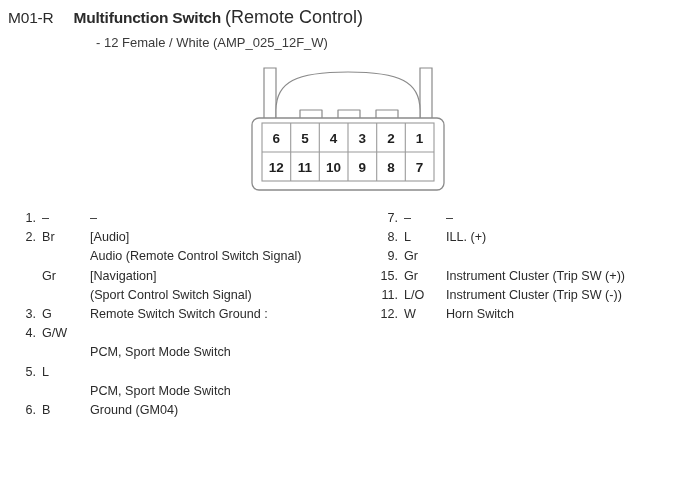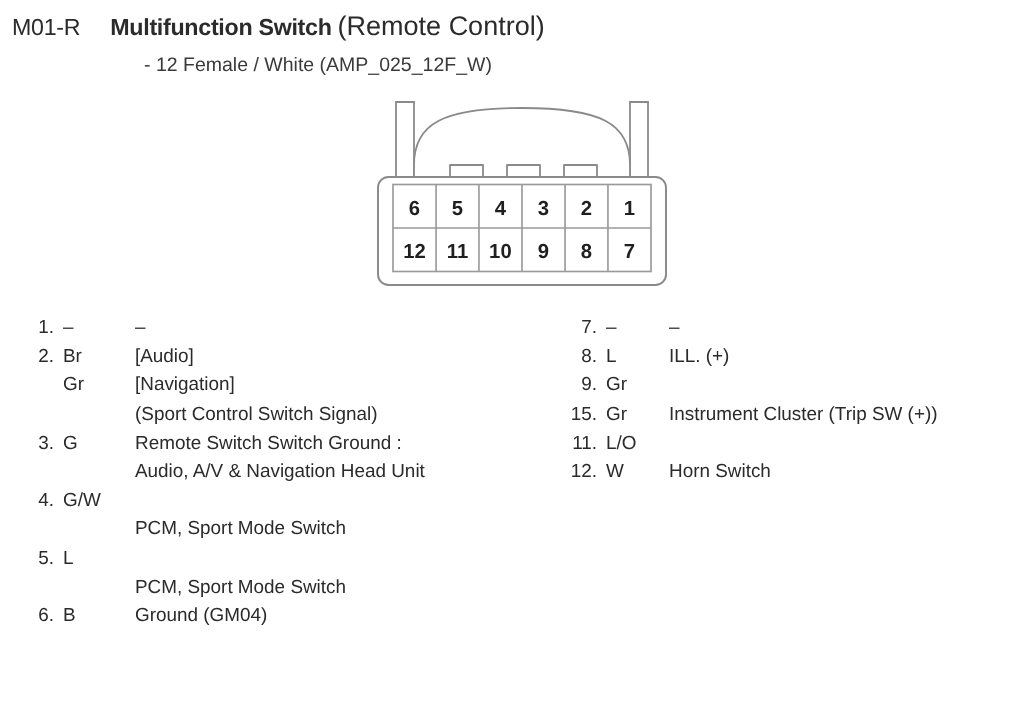--- a/index.html
+++ b/index.html
@@ -163,39 +163,39 @@
       <span class="pin-color">–</span>
       <span class="pin-desc">–</span>
     </div>
     <div class="pin-row">
       <span class="pin-num">2.</span>
       <span class="pin-color">Br</span>
       <span class="pin-desc">[Audio]</span>
     </div>
     <div class="pin-row">
       <span class="pin-num"></span>
+      <span class="pin-color"></span>
+      <span class="pin-desc">Audio (Remote Control Switch Signal)</span>
+    </div>
+    <div class="pin-row">
+      <span class="pin-num"></span>
       <span class="pin-color">Gr</span>
       <span class="pin-desc">[Navigation]</span>
     </div>
     <div class="pin-row">
       <span class="pin-num"></span>
       <span class="pin-color"></span>
       <span class="pin-desc">(Sport Control Switch Signal)</span>
     </div>
     <div class="pin-row">
       <span class="pin-num">3.</span>
       <span class="pin-color">G</span>
       <span class="pin-desc">Remote Switch Switch Ground :</span>
     </div>
     <div class="pin-row">
-      <span class="pin-num"></span>
-      <span class="pin-color"></span>
-      <span class="pin-desc">Audio, A/V &amp; Navigation Head Unit</span>
-    </div>
-    <div class="pin-row">
       <span class="pin-num">4.</span>
       <span class="pin-color">G/W</span>
     </div>
     <div class="pin-row">
       <span class="pin-num"></span>
       <span class="pin-color"></span>
       <span class="pin-desc">PCM, Sport Mode Switch</span>
     </div>
     <div class="pin-row">
       <span class="pin-num">5.</span>
@@ -229,19 +229,20 @@
       <span class="pin-color">Gr</span>
     </div>
     <div class="pin-row">
       <span class="pin-num">15.</span>
       <span class="pin-color">Gr</span>
       <span class="pin-desc">Instrument Cluster (Trip SW (+))</span>
     </div>
     <div class="pin-row">
       <span class="pin-num">11.</span>
       <span class="pin-color">L/O</span>
+      <span class="pin-desc">Instrument Cluster (Trip SW (-))</span>
     </div>
     <div class="pin-row">
       <span class="pin-num">12.</span>
       <span class="pin-color">W</span>
       <span class="pin-desc">Horn Switch</span>
     </div>
   </div>
 
 </body></html>

